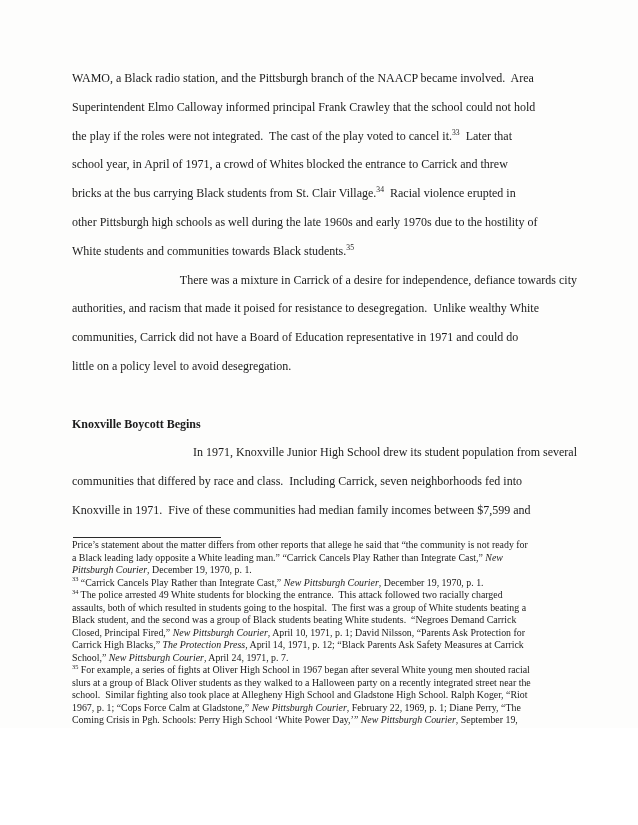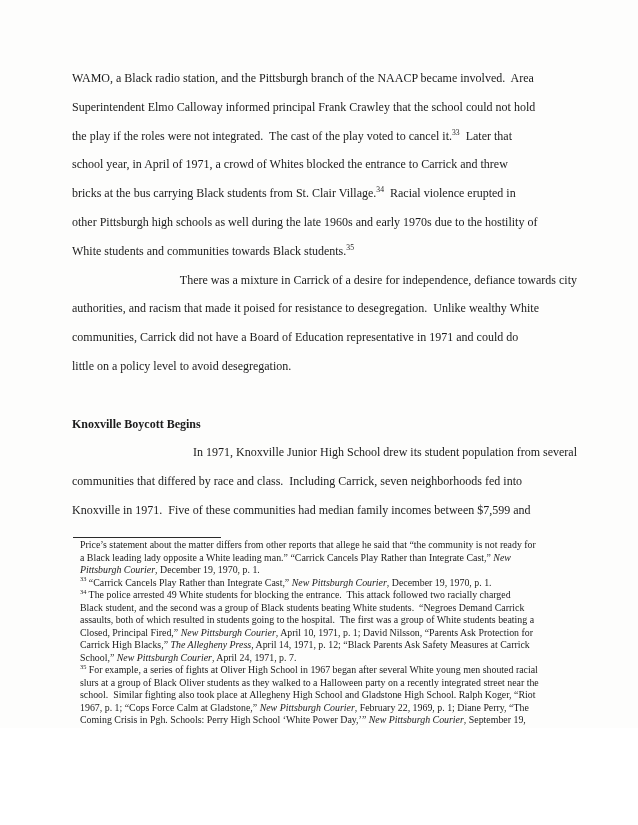--- a/index.html
+++ b/index.html
@@ -33,21 +33,21 @@
   .fn-sep {
     position: absolute;
     left: 73px;
     top: 537px;
     width: 148px;
     height: 1px;
     background: #2a2a2a;
   }
   .fn-block {
     position: absolute;
-    left: 80px;
+    left: 72px;
     top: 539px;
     width: 510px;
   }
   .fn-block .line {
     height: 12.5px;
     line-height: 12.5px;
     font-size: 9.9px;
     white-space: pre;
   }
   sup {
@@ -89,24 +89,24 @@
       <div class="line"><span>communities that differed by race and class.  Including Carrick, seven neighborhoods fed into</span></div>
       <div class="line"><span>Knoxville in 1971.  Five of these communities had median family incomes between $7,599 and</span></div>
     </div>
   <div class="fn-sep"></div>
   <div class="fn-block" id="fn-block">
       <div class="line"><span>Price’s statement about the matter differs from other reports that allege he said that “the community is not ready for</span></div>
       <div class="line"><span>a Black leading lady opposite a White leading man.” “Carrick Cancels Play Rather than Integrate Cast,” </span><span class="it">New</span></div>
       <div class="line"><span class="it">Pittsburgh Courier</span><span>, December 19, 1970, p. 1.</span></div>
       <div class="line"><sup>33</sup><span> “Carrick Cancels Play Rather than Integrate Cast,” </span><span class="it">New Pittsburgh Courier</span><span>, December 19, 1970, p. 1.</span></div>
       <div class="line"><sup>34</sup><span> The police arrested 49 White students for blocking the entrance.  This attack followed two racially charged</span></div>
+      <div class="line"><span>assaults, both of which resulted in students going to the hospital.  The first was a group of White students beating a</span></div>
       <div class="line"><span>Black student, and the second was a group of Black students beating White students.  “Negroes Demand Carrick</span></div>
-      <div class="line"><span>assaults, both of which resulted in students going to the hospital.  The first was a group of White students beating a</span></div>
       <div class="line"><span>Closed, Principal Fired,” </span><span class="it">New Pittsburgh Courier</span><span>, April 10, 1971, p. 1; David Nilsson, “Parents Ask Protection for</span></div>
-      <div class="line"><span>Carrick High Blacks,” </span><span class="it">The Allegheny Press</span><span>, April 14, 1971, p. 12; “Black Parents Ask Safety Measures at Carrick</span></div>
+      <div class="line"><span>Carrick High Blacks,” </span><span class="it">The Protection Press</span><span>, April 14, 1971, p. 12; “Black Parents Ask Safety Measures at Carrick</span></div>
       <div class="line"><span>School,” </span><span class="it">New Pittsburgh Courier</span><span>, April 24, 1971, p. 7.</span></div>
       <div class="line"><sup>35</sup><span> For example, a series of fights at Oliver High School in 1967 began after several White young men shouted racial</span></div>
       <div class="line"><span>slurs at a group of Black Oliver students as they walked to a Halloween party on a recently integrated street near the</span></div>
       <div class="line"><span>school.  Similar fighting also took place at Allegheny High School and Gladstone High School. Ralph Koger, “Riot</span></div>
       <div class="line"><span>1967, p. 1; “Cops Force Calm at Gladstone,” </span><span class="it">New Pittsburgh Courier</span><span>, February 22, 1969, p. 1; Diane Perry, “The</span></div>
       <div class="line"><span>Coming Crisis in Pgh. Schools: Perry High School ‘White Power Day,’” </span><span class="it">New Pittsburgh Courier</span><span>, September 19,</span></div>
       <div class="line"><span>1970, p. 3.</span></div>
     </div>
   <div class="page-num">24</div>
 </div>

